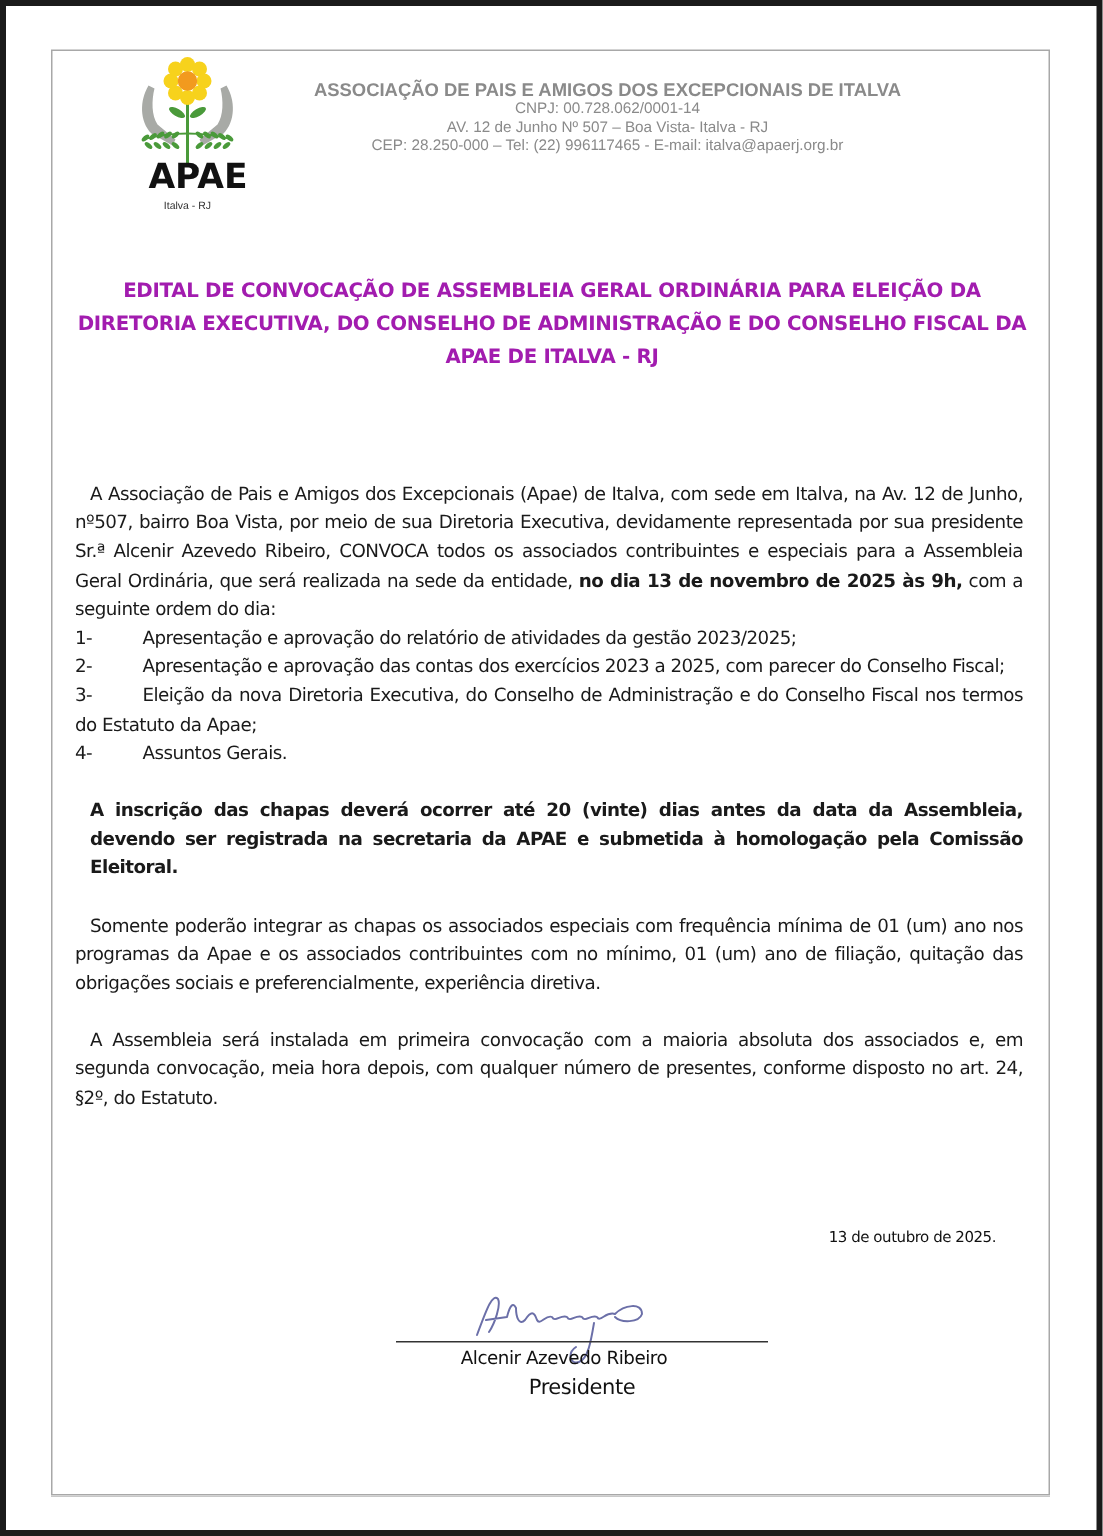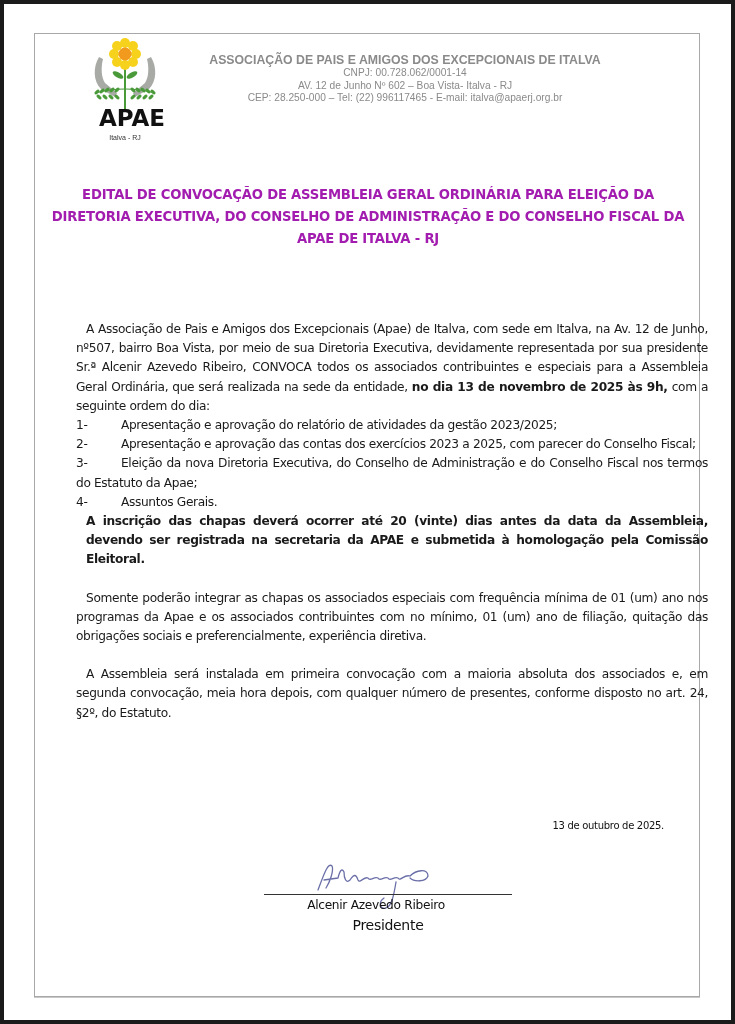--- a/index.html
+++ b/index.html
@@ -36,21 +36,21 @@
   }
   .org-name { font-size: 12.3px; font-weight: bold; letter-spacing: 0px; line-height: 14px; }
   .org-line { font-size: 10.2px; line-height: 12.5px; }
 
   .title {
     position: absolute; left: 34px; top: 180px; width: 660px; text-align: center;
     font-family: "DejaVu Sans", sans-serif; font-weight: bold; font-size: 13.2px;
     line-height: 22px; color: #a21caf; letter-spacing: -0.2px;
   }
   .body {
-    position: absolute; left: 72px; width: 632px;
+    position: absolute; left: 46px; width: 632px;
     font-family: "DejaVu Sans", sans-serif; font-size: 12.2px; line-height: 19.2px;
     color: #1a1a1a; letter-spacing: -0.35px;
   }
   .p { text-align: justify; }
   .indent { text-indent: 10px; }
   .b { font-weight: bold; }
   .item-num { width: 45px; flex: 0 0 45px; }
   .item-wrap { text-align: justify; }
   .item-wrap .item-num { display: inline-block; width: 45px; }
 
@@ -125,42 +125,42 @@
         </g>
         <circle cx="40" cy="17" r="6.5" fill="#f29a1e"></circle>
       </svg>
     </div>
     <div class="logo-word">APAE</div>
     <div class="logo-sub">Italva - RJ</div>
 
     <div class="org">
       <div class="org-name">ASSOCIAÇÃO DE PAIS E AMIGOS DOS EXCEPCIONAIS DE ITALVA</div>
       <div class="org-line">CNPJ: 00.728.062/0001-14</div>
-      <div class="org-line">AV. 12 de Junho Nº 602 – Boa Vista- Italva - RJ</div>
+      <div class="org-line">AV. 12 de Junho Nº 507 – Boa Vista- Italva - RJ</div>
       <div class="org-line">CEP: 28.250-000 – Tel: (22) 996117465 - E-mail: italva@apaerj.org.br</div>
     </div>
   </div>
 
   <div class="title">
     <div>EDITAL DE CONVOCAÇÃO DE ASSEMBLEIA GERAL ORDINÁRIA PARA ELEIÇÃO DA</div>
     <div>DIRETORIA EXECUTIVA, DO CONSELHO DE ADMINISTRAÇÃO E DO CONSELHO FISCAL DA</div>
     <div>APAE DE ITALVA - RJ</div>
   </div>
 
   <div class="body" style="top:316px;">
     <div class="p indent"><span>A Associação de Pais e Amigos dos Excepcionais (Apae) de Italva, com sede em Italva, na Av. 12 de Junho, nº507, bairro Boa Vista, por meio de sua Diretoria Executiva, devidamente representada por sua presidente Sr.ª Alcenir Azevedo Ribeiro, CONVOCA todos os associados contribuintes e especiais para a Assembleia Geral Ordinária, que será realizada na sede da entidade, </span><span class="b">no dia 13 de novembro de 2025 às 9h,</span><span> com a seguinte ordem do dia:</span></div>
 
     <div>
       <div class="item-wrap"><span class="item-num">1-</span><span>Apresentação e aprovação do relatório de atividades da gestão 2023/2025;</span></div>
       <div class="item-wrap"><span class="item-num">2-</span><span>Apresentação e aprovação das contas dos exercícios 2023 a 2025, com parecer do Conselho Fiscal;</span></div>
       <div class="item-wrap"><span class="item-num">3-</span><span>Eleição da nova Diretoria Executiva, do Conselho de Administração e do Conselho Fiscal nos termos do Estatuto da Apae;</span></div>
       <div class="item-wrap"><span class="item-num">4-</span><span>Assuntos Gerais.</span></div>
     </div>
 
-    <div class="p b" style="padding-left:10px;">A inscrição das chapas deverá ocorrer até 20 (vinte) dias antes da data da Assembleia, devendo ser registrada na secretaria da APAE e submetida à homologação pela Comissão Eleitoral.</div>
+    <div class="p b" style="margin-top:19px; padding-left:10px;">A inscrição das chapas deverá ocorrer até 20 (vinte) dias antes da data da Assembleia, devendo ser registrada na secretaria da APAE e submetida à homologação pela Comissão Eleitoral.</div>
 
     <div class="p indent" style="margin-top:19px;">Somente poderão integrar as chapas os associados especiais com frequência mínima de 01 (um) ano nos programas da Apae e os associados contribuintes com no mínimo, 01 (um) ano de filiação, quitação das obrigações sociais e preferencialmente, experiência diretiva.</div>
 
     <div class="p indent" style="margin-top:19px;">A Assembleia será instalada em primeira convocação com a maioria absoluta dos associados e, em segunda convocação, meia hora depois, com qualquer número de presentes, conforme disposto no art. 24, §2º, do Estatuto.</div>
   </div>
 
   <div class="date">13 de outubro de 2025.</div>
 
   <svg class="signature" viewBox="0 0 130 60">
     <path d="M8 38 C14 22, 18 10, 22 14 C24 18, 20 30, 16 36 M14 28 L28 26 C30 18, 32 16, 34 20 C34 26, 36 32, 40 28 C44 22, 46 22, 48 28 C50 32, 54 24, 58 26 C60 30, 64 24, 68 26 C70 30, 74 24, 78 26 C80 30, 84 24, 88 26 C90 30, 94 22, 100 24 C106 18, 118 16, 118 24 C116 30, 104 30, 100 26 M86 30 C84 42, 82 54, 76 56 C70 58, 68 50, 74 46" fill="none" stroke="#6b6fa8" stroke-width="1.3" stroke-linecap="round" stroke-linejoin="round"></path>

